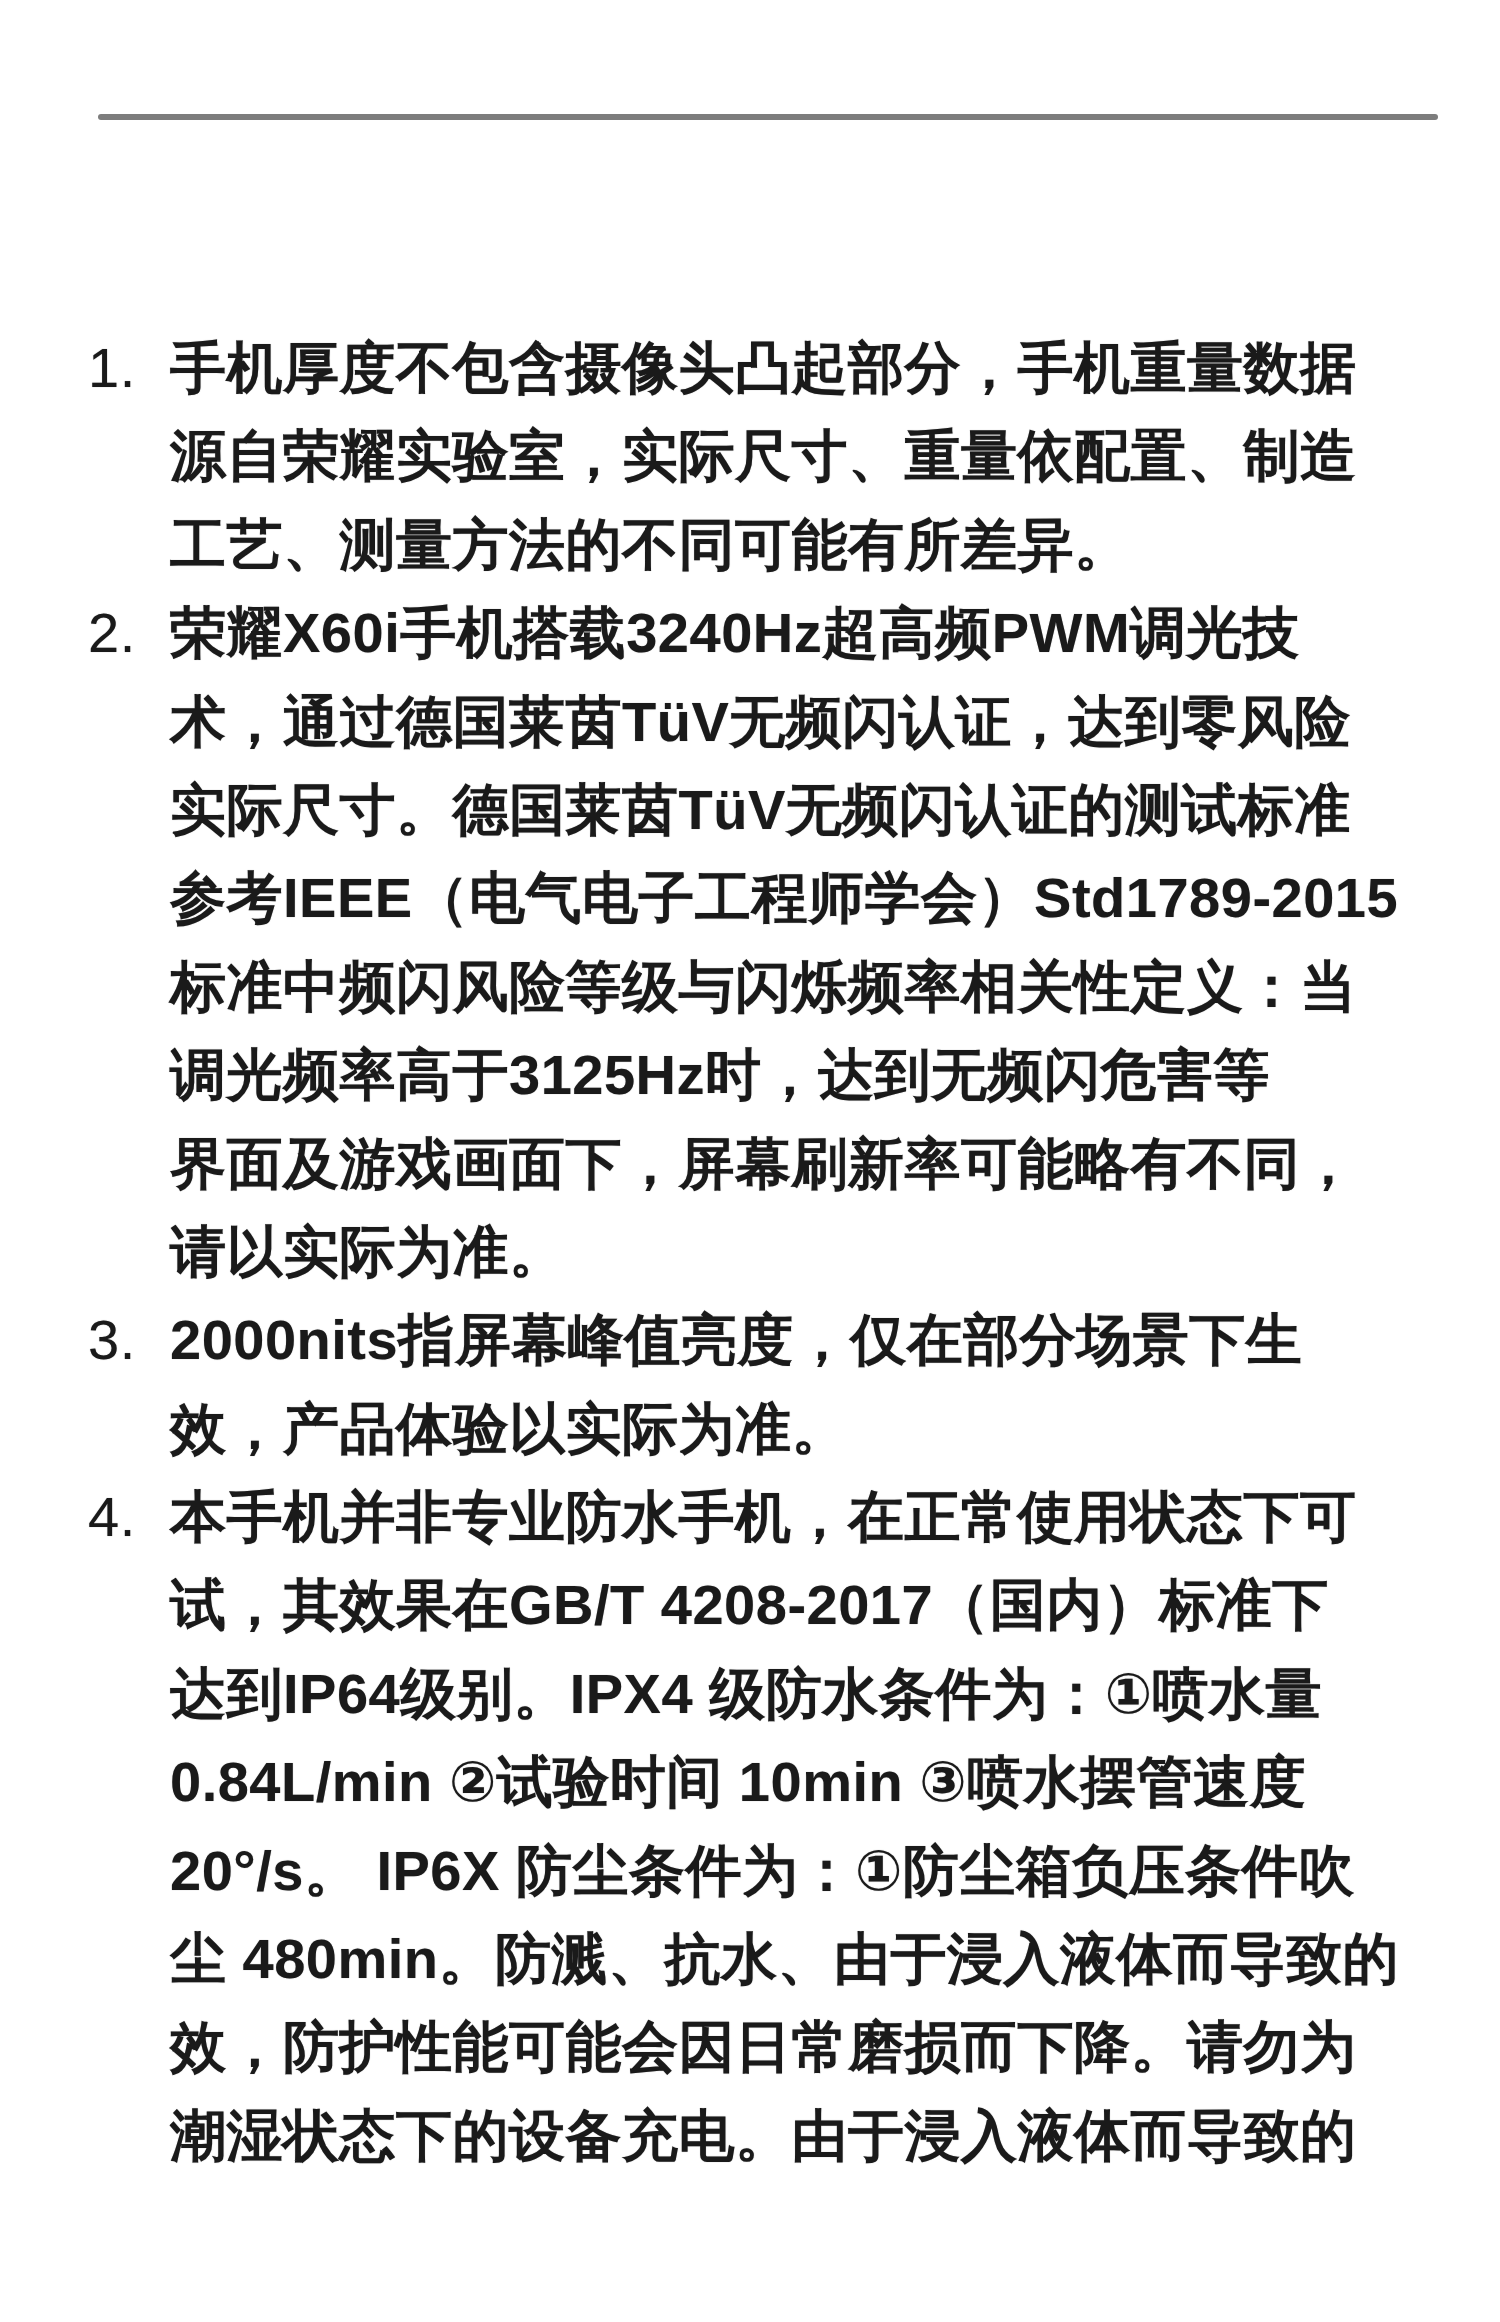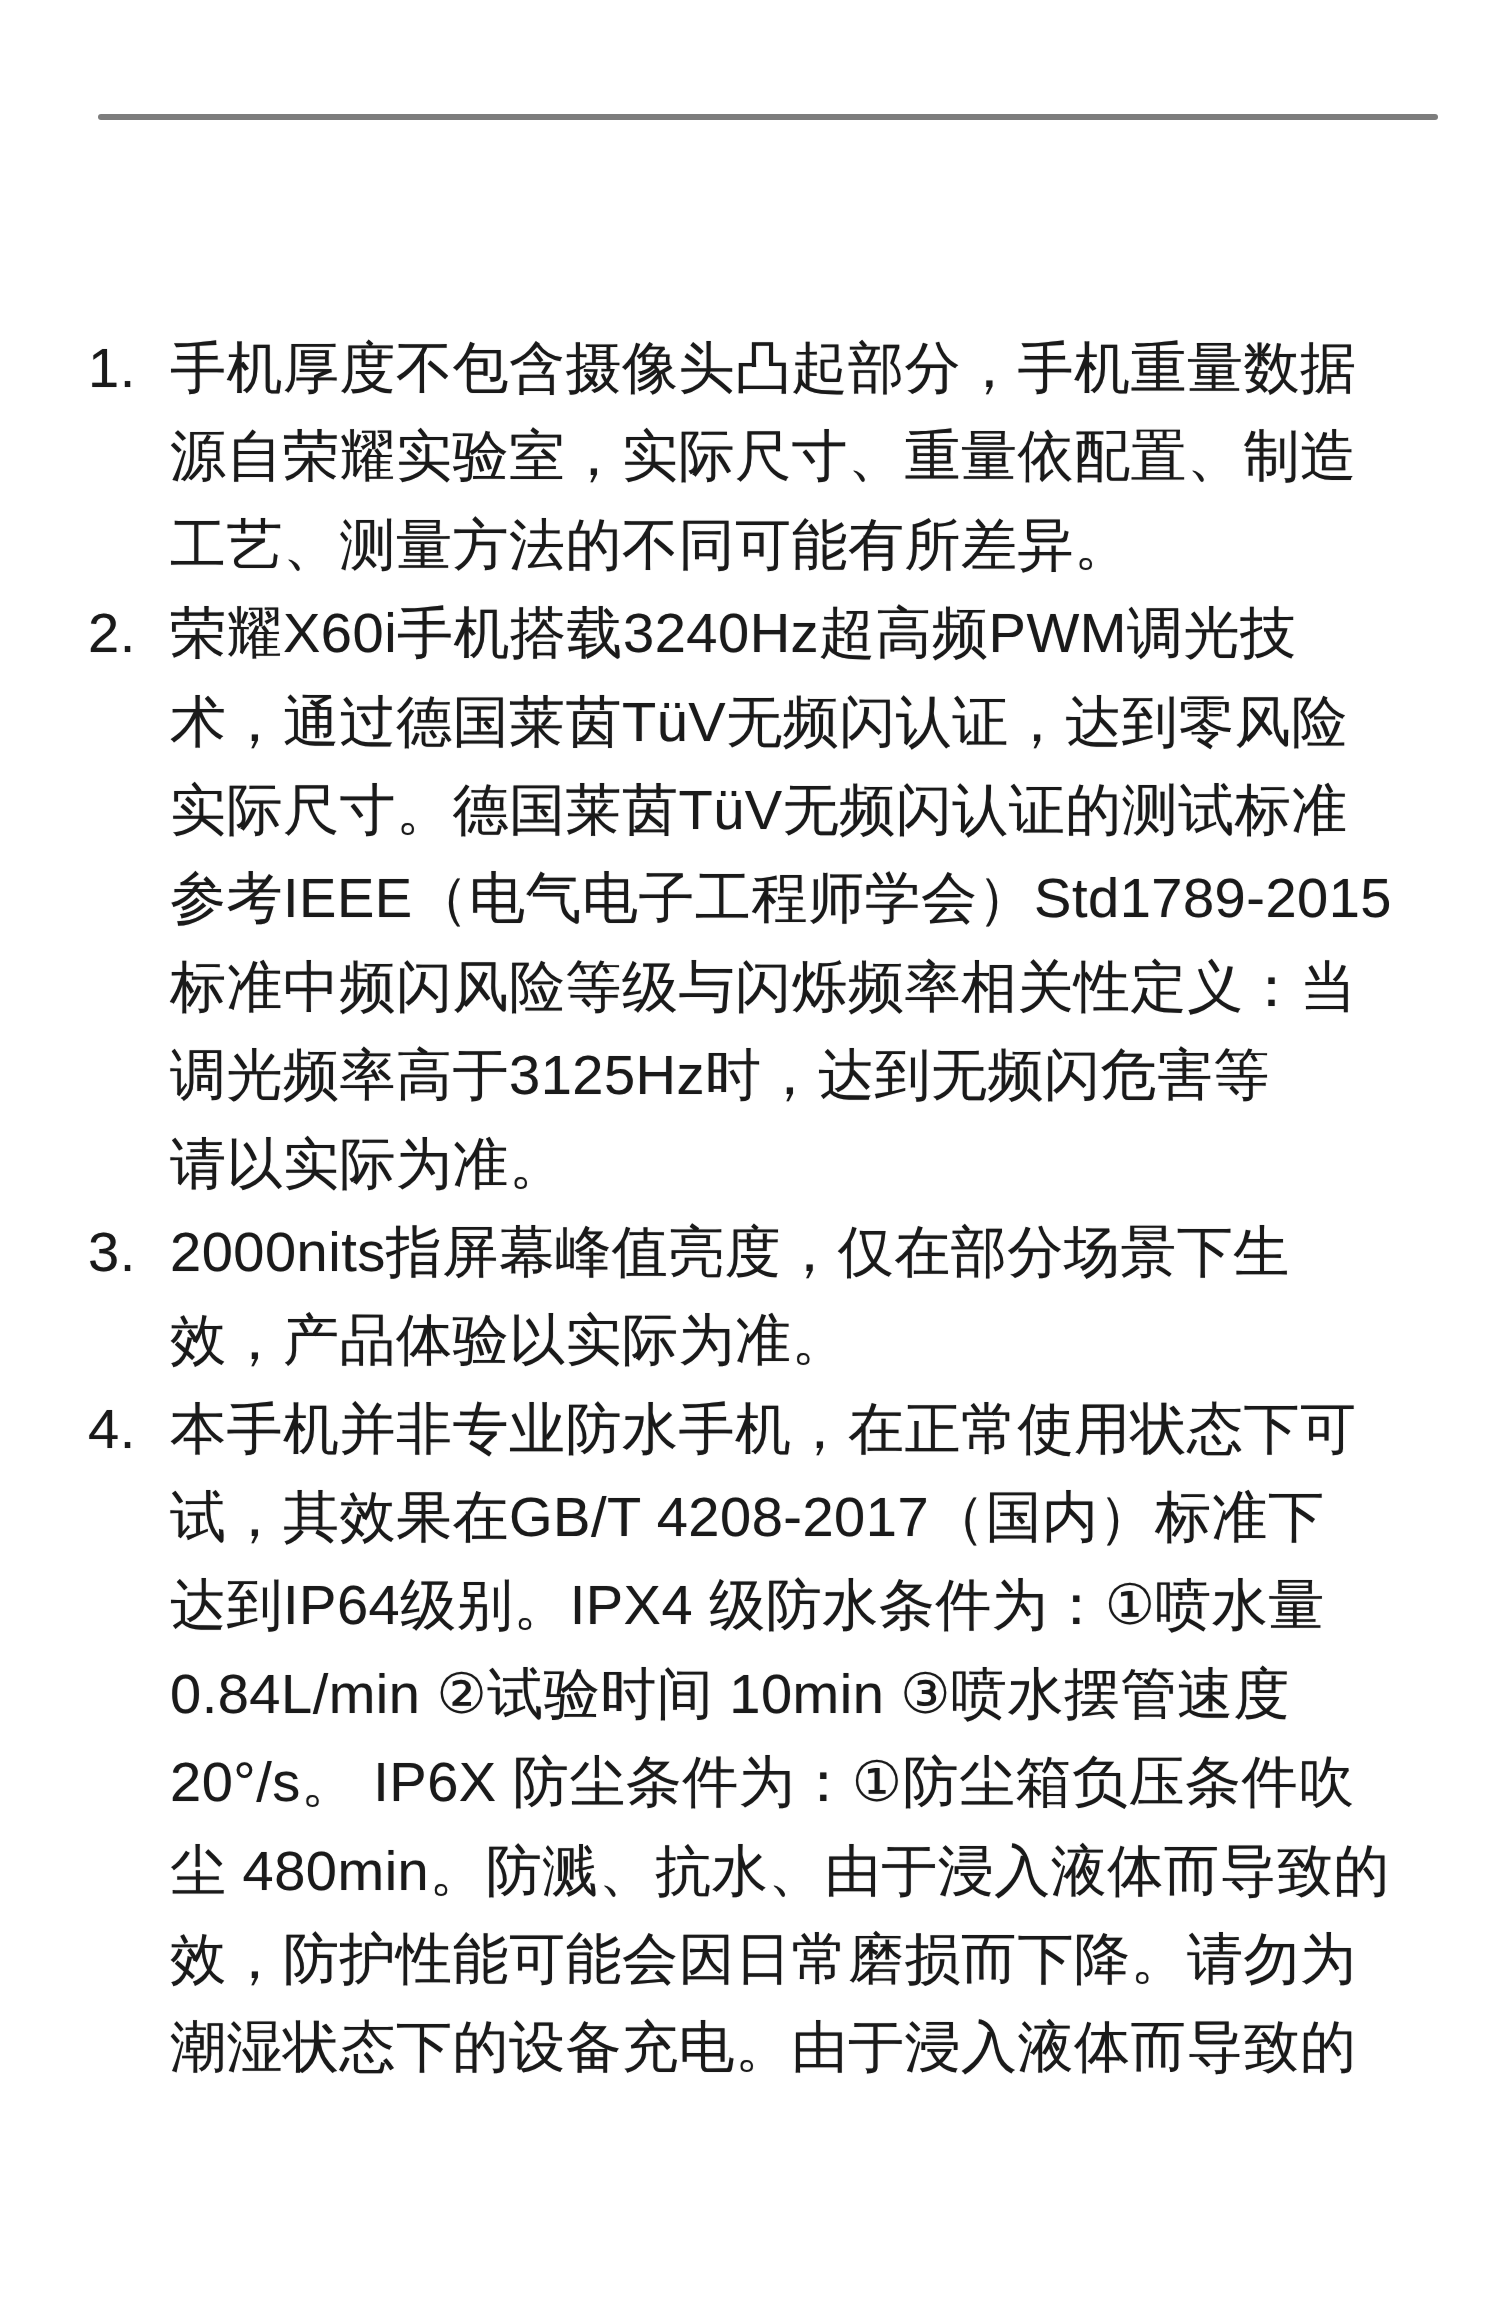--- a/index.html
+++ b/index.html
@@ -45,20 +45,21 @@
     position: absolute;
     left: 88px;
     top: 0;
     height: 88.4px;
     line-height: 88.4px;
   }
   .line {
     height: 88.4px;
     line-height: 88.4px;
     white-space: nowrap;
+    font-weight: bold;
   }
 </style>
 </head>
 <body>
 
 <div class="divider"></div>
 
 <ol class="notes">
 
   <li class="note-item">
@@ -69,20 +70,21 @@
   </li>
 
   <li class="note-item">
     <span class="note-num">2.</span>
     <div class="line">荣耀X60i手机搭载3240Hz超高频PWM调光技</div>
     <div class="line">术，通过德国莱茵TüV无频闪认证，达到零风险</div>
     <div class="line">实际尺寸。德国莱茵TüV无频闪认证的测试标准</div>
     <div class="line">参考IEEE（电气电子工程师学会）Std1789-2015</div>
     <div class="line">标准中频闪风险等级与闪烁频率相关性定义：当</div>
     <div class="line">调光频率高于3125Hz时，达到无频闪危害等</div>
+    <div class="line">界面及游戏画面下，屏幕刷新率可能略有不同，</div>
     <div class="line">请以实际为准。</div>
   </li>
 
   <li class="note-item">
     <span class="note-num">3.</span>
     <div class="line">2000nits指屏幕峰值亮度，仅在部分场景下生</div>
     <div class="line">效，产品体验以实际为准。</div>
   </li>
 
   <li class="note-item">

